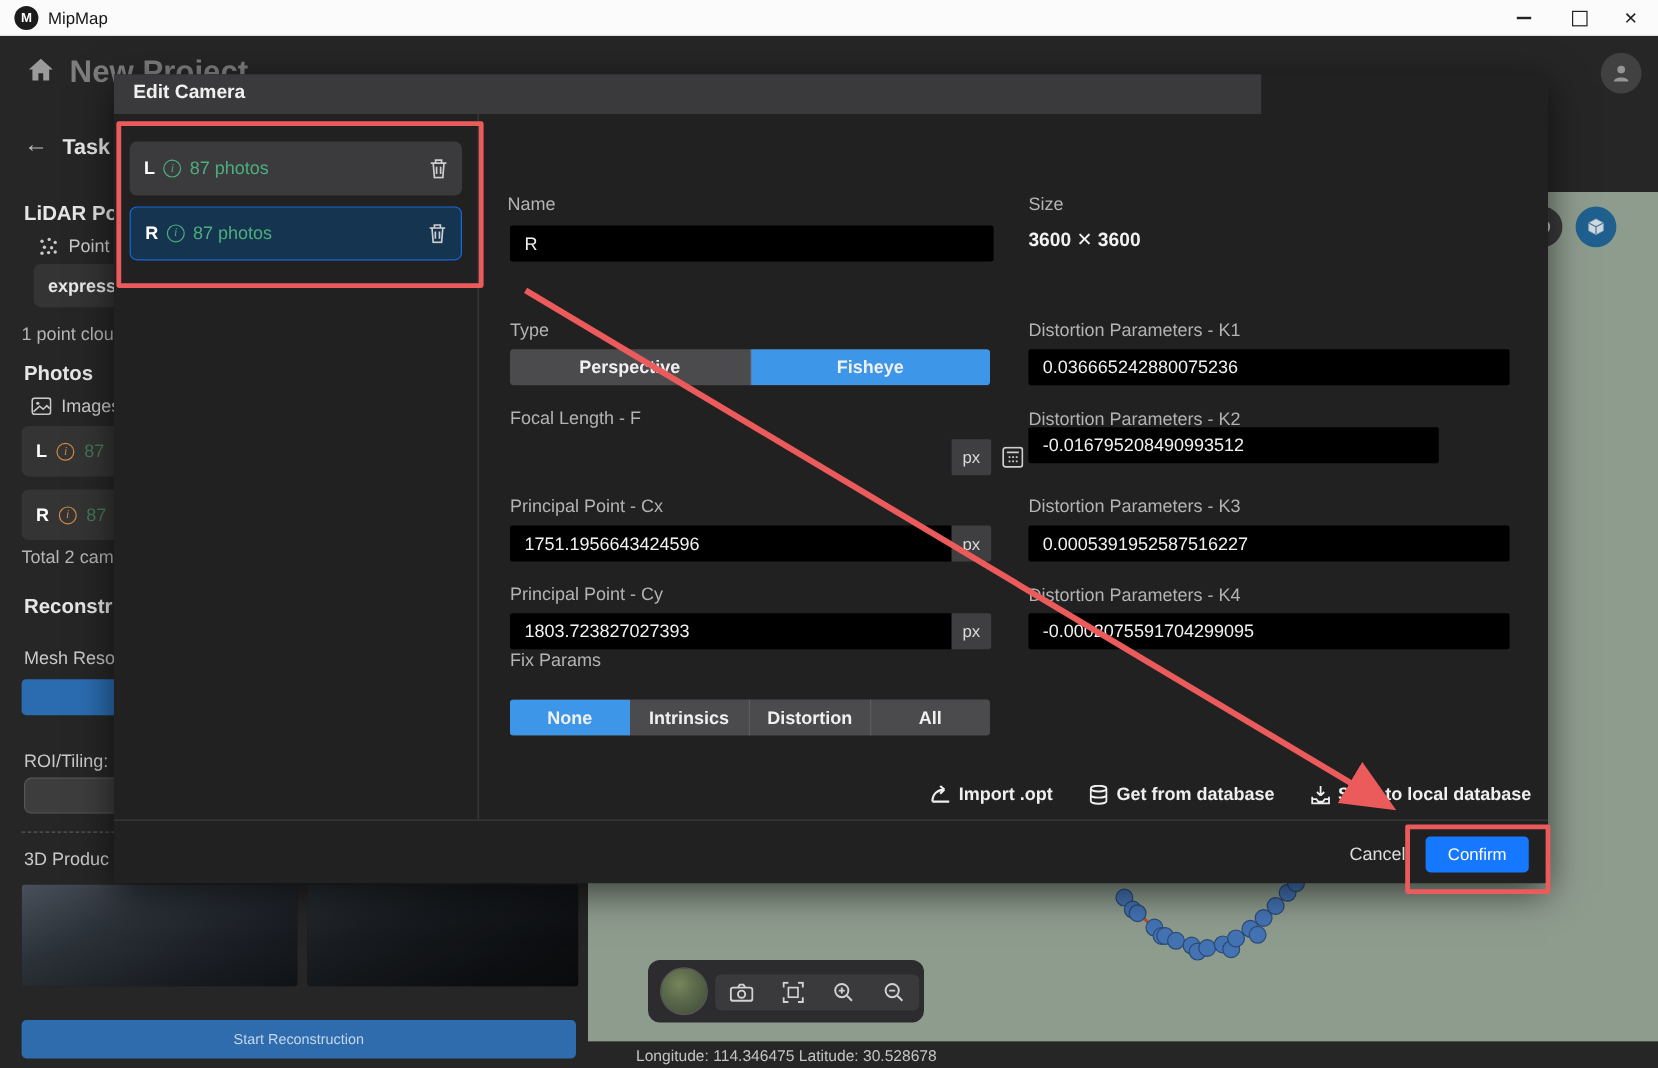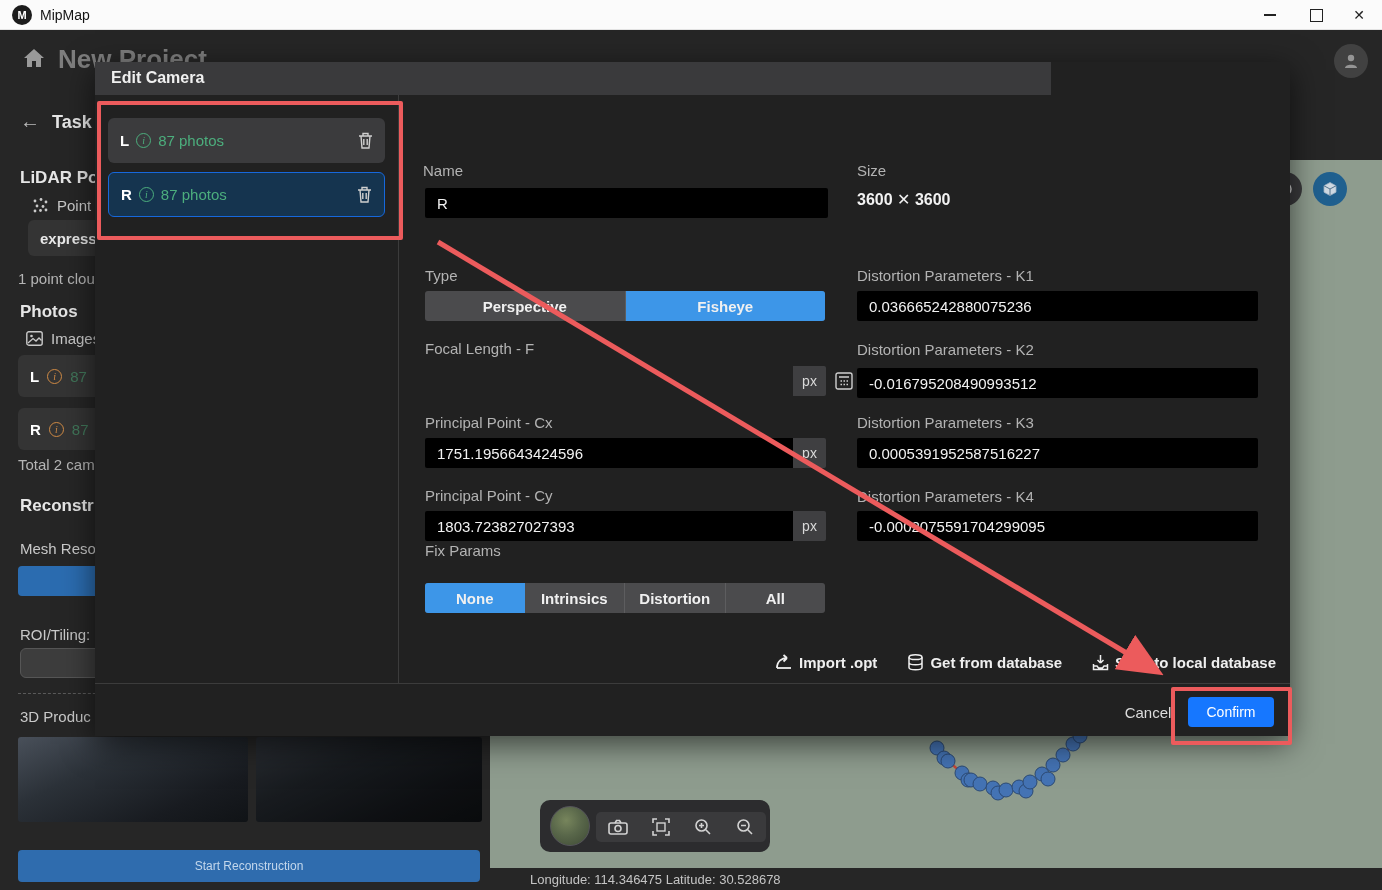--- a/index.html
+++ b/index.html
@@ -285,21 +285,21 @@
       <div class="opt">Distortion</div>
       <div class="opt">All</div>
     </div>
 
     <div class="abs flabel" style="left:762px; top:100px;">Size</div>
     <div class="abs" style="left:762px; top:128px; font-size:16px; font-weight:600; color:#f2f2f2;">3600 ✕ 3600</div>
 
     <div class="abs flabel" style="left:762px; top:205px;">Distortion Parameters - K1</div>
     <input class="abs finput" style="left: 762px; top: 229px; width: 401px;" value="0.036665242880075236">
     <div class="abs flabel" style="left:762px; top:279px;">Distortion Parameters - K2</div>
-    <input class="abs finput" style="left: 762px; top: 306px; width: 401px;" value="-0.016795208490993512">
+    <input class="abs finput" style="left: 762px; top: 294px; width: 342px;" value="-0.016795208490993512">
     <div class="abs flabel" style="left:762px; top:352px;">Distortion Parameters - K3</div>
     <input class="abs finput" style="left: 762px; top: 376px; width: 401px;" value="0.0005391952587516227">
     <div class="abs flabel" style="left:762px; top:426px;">Distortion Parameters - K4</div>
     <input class="abs finput" style="left: 762px; top: 449px; width: 401px;" value="-0.0002075591704299095">
 
     <div id="action-row" class="abs">
       <div class="action-link">
         <svg width="18" height="16" viewBox="0 0 18 16">
           <path d="M2 14 C2 7 7 4 12 4 M12 4 L8.5 1 M12 4 L8.5 7.5" fill="none" stroke="#efefef" stroke-width="1.8"></path>
           <path d="M2 14 H16" stroke="#efefef" stroke-width="1.8"></path>

